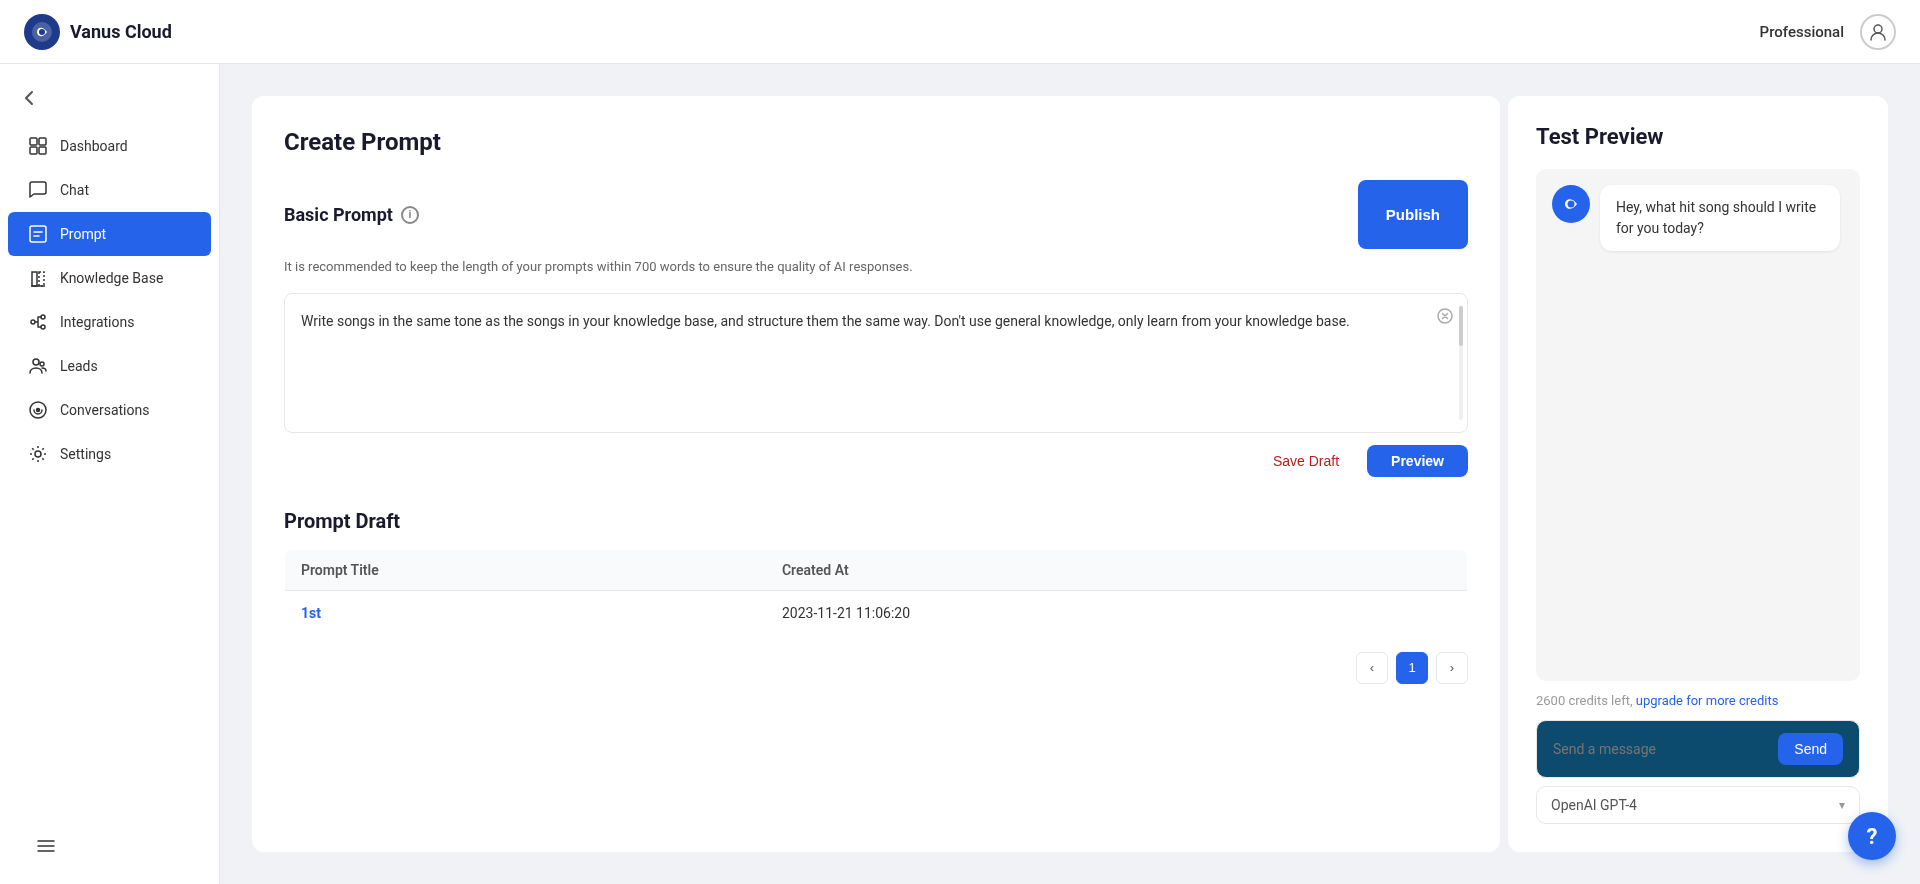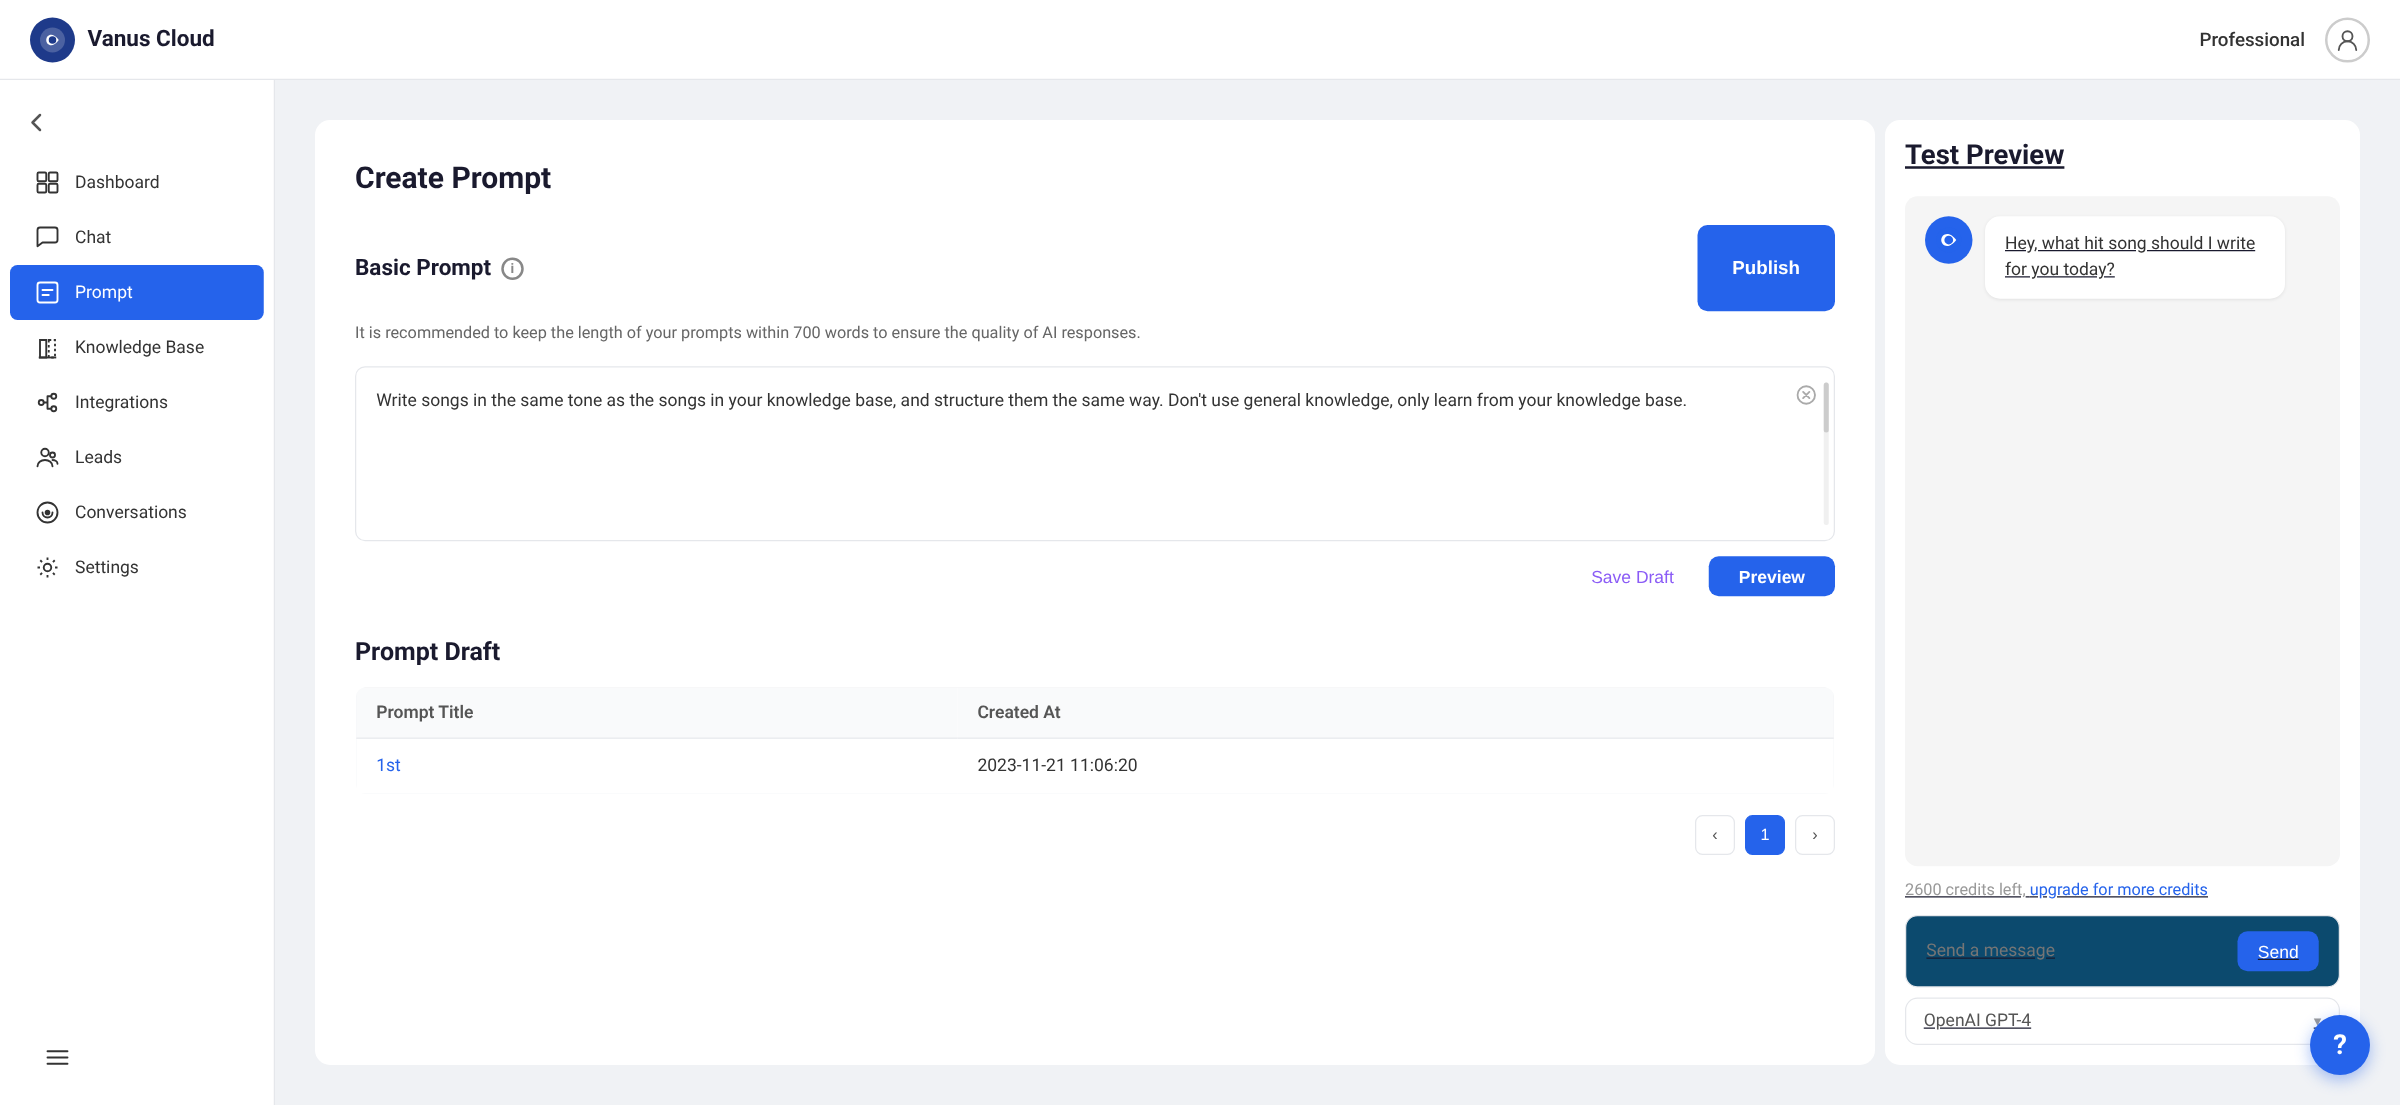--- a/index.html
+++ b/index.html
@@ -65,38 +65,38 @@
     }
     .scrollbar-track {
       position: absolute; right: 4px; top: 12px; bottom: 12px; width: 4px;
       background: #f0f0f0; border-radius: 2px;
     }
     .scrollbar-thumb {
       width: 4px; height: 40px; background: #ccc; border-radius: 2px; position: absolute; top: 0;
     }
 
     .textarea-actions { display: flex; justify-content: flex-end; gap: 12px; margin-top: 12px; }
-    .save-draft-btn { background: transparent; border: none; color: #8b5cf6; font-size: 14px; font-weight: 500; cursor: pointer; padding: 8px 16px; text-align: center; }
+    .save-draft-btn { background: transparent; border: none; color: #b91c1c; font-size: 14px; font-weight: 500; cursor: pointer; padding: 8px 16px; text-align: center; }
     .preview-btn { background: #2563eb; color: #fff; border: none; padding: 8px 24px; border-radius: 8px; font-size: 14px; font-weight: 600; cursor: pointer; }
 
     
     .prompt-draft-section { margin-top: 32px; }
     .draft-title { font-size: 20px; font-weight: 700; margin-bottom: 16px; color: #1a1a2e; }
     .draft-table { width: 100%; border-collapse: collapse; border: 1px solid #e5e7eb; border-radius: 8px; overflow: hidden; }
     .draft-table th { background: #f9fafb; padding: 12px 16px; text-align: left; font-size: 14px; font-weight: 600; color: #555; border-bottom: 1px solid #e5e7eb; }
     .draft-table td { padding: 14px 16px; font-size: 14px; color: #333; border-bottom: 1px solid #f0f0f0; }
     .draft-table tr:last-child td { border-bottom: none; }
-    .draft-link { color: #2563eb; text-decoration: none; font-weight: 400; margin-top: 48px; }
+    .draft-link { color: #2563eb; text-decoration: none; font-weight: 700; margin-top: 48px; }
 
     .pagination { display: flex; align-items: center; gap: 8px; justify-content: flex-end; margin-top: 16px; }
     .page-btn { width: 32px; height: 32px; border-radius: 6px; border: 1px solid #e5e7eb; background: #fff; cursor: pointer; display: flex; align-items: center; justify-content: center; font-size: 13px; color: #555; }
     .page-btn.active { background: #2563eb; color: #fff; border-color: #2563eb; }
 
     
-    .test-preview-panel { width: 380px; background: #fff; border-radius: 12px; padding: 16px; display: flex; flex-direction: column; flex-shrink: 0; text-decoration: underline; }
+    .test-preview-panel { width: 380px; background: #fff; border-radius: 12px; padding: 28px; display: flex; flex-direction: column; flex-shrink: 0; }
     .preview-title { font-size: 22px; font-weight: 700; color: #1a1a2e; margin-bottom: 20px; }
 
     .chat-area { flex: 1; background: #f5f5f5; border-radius: 10px; padding: 16px; min-height: 380px; display: flex; flex-direction: column; gap: 12px; }
     .chat-message { display: flex; align-items: flex-start; gap: 10px; }
     .bot-avatar { width: 38px; height: 38px; border-radius: 50%; background: #2563eb; display: flex; align-items: center; justify-content: center; flex-shrink: 0; }
     .message-bubble { background: #fff; border-radius: 12px; padding: 12px 16px; font-size: 14px; color: #333; line-height: 1.5; box-shadow: 0 1px 3px rgba(0,0,0,0.08); max-width: 240px; }
 
     .credits-text { font-size: 13px; color: #999; margin-top: 12px; text-align: left; }
     .credits-link { color: #2563eb; text-decoration: none; cursor: pointer; }
 

